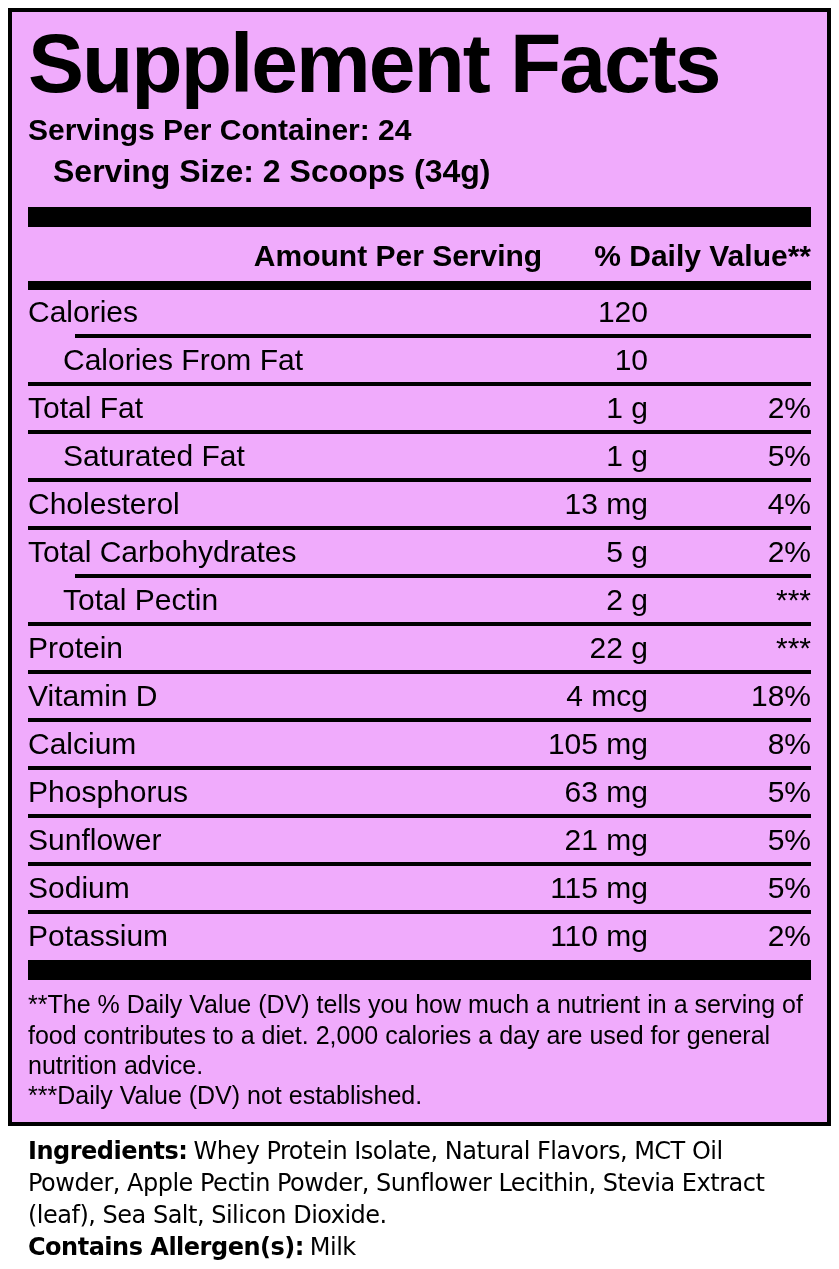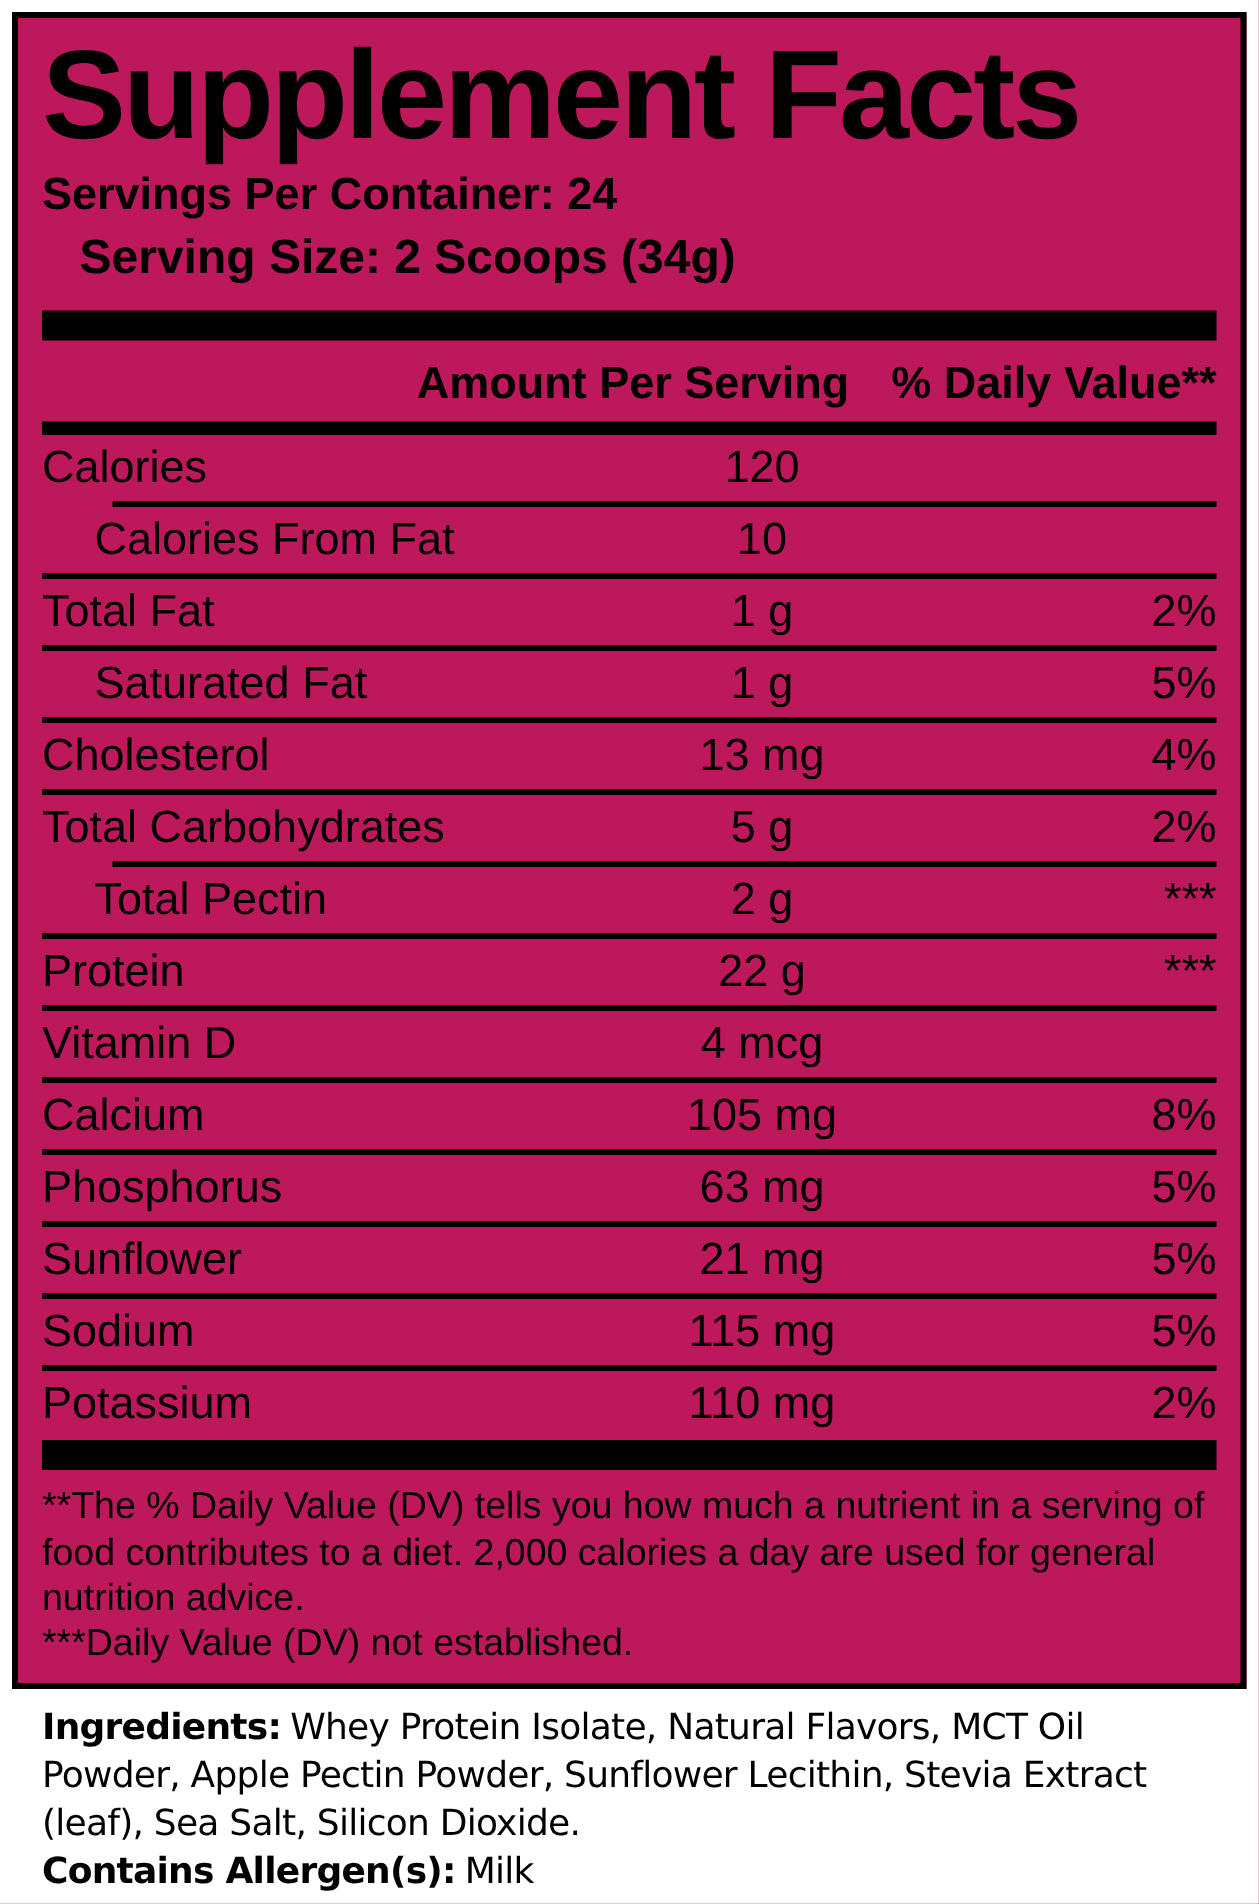--- a/index.html
+++ b/index.html
@@ -1,49 +1,49 @@
 <!DOCTYPE html>
 <html><head>
 <meta charset="utf-8">
 <style>
   * { margin:0; padding:0; box-sizing:border-box; }
   html,body { width:839px; height:1269px; background:#ffffff; overflow:hidden;
               font-family:"Liberation Sans", sans-serif; color:#000; }
   .label-box {
     margin:8px; width:823px; border:4px solid #000;
-    padding:10px 16px 12px 16px; background:#be185d;
+    padding:10px 16px 12px 16px; background:#f0abfc;
   }
   .title {
     font-size:84px; font-weight:bold; letter-spacing:-2px; line-height:0.95;
     white-space:nowrap; margin-top:2px;
   }
   .serv-line { font-size:30px; line-height:1.22; margin-top:8px; }
   .size-line { font-size:32px; line-height:1.22; margin-top:4px;margin-left:25px; }
   .serv-line b, .size-line b { font-weight:bold; }
   .serv-line span, .size-line span { font-weight:bold; }
   .bar { background:#000; width:100%; }
   .bar.thick { height:20px; }
   .bar.medium { height:9px; }
   .bar.top { margin-top:16px; }
   .bar.bottom { margin-top:2px; }
   .col-header {
     display:flex; justify-content:flex-end; align-items:flex-end;
-    font-weight:bold; font-size:30px; padding:12px 0 8px 0;
+    font-weight:bold; font-size:30px; padding:12px 0 8px 0;gap:24px;
   }
   .col-header .amount-header { margin-right:28px; }
   .rows { width:100%; }
   .divider { height:4px; background:#000; }
   .divider.indented { margin-left:47px; }
   .frow {
     display:grid; grid-template-columns:340px 280px 1fr;
     align-items:baseline; padding:4px 0; font-size:30px; line-height:1.2;
   }
   .fname { text-align:left; white-space:nowrap; }
   .fname.indent { padding-left:35px; }
-  .famount { text-align:center; white-space:nowrap; }
+  .famount { text-align:right; white-space:nowrap; }
   .fdv { text-align:right; white-space:nowrap; }
   .footnotes { margin-top:9px; font-size:25px; line-height:1.21; }
   .footnotes p { margin:0; }
   .ingredients { margin:10px 20px 0 28px; font-size:24px; line-height:1.33; letter-spacing:-0.5px;
                  font-family:"DejaVu Sans","Liberation Sans",sans-serif; }
   .ingredients p { margin:0; }
   .ingredients b { font-weight:bold; margin-right:6px;margin-top:23px; }
 </style>
 </head>
 <body>
@@ -116,20 +116,21 @@
       <div class="divider"></div>
       <div class="frow">
         <span class="fname">Protein</span>
         <span class="famount">22 g</span>
         <span class="fdv">***</span>
       </div>
       <div class="divider"></div>
       <div class="frow">
         <span class="fname">Vitamin D</span>
         <span class="famount">4 mcg</span>
+        <span class="fdv">18%</span>
       </div>
       <div class="divider"></div>
       <div class="frow">
         <span class="fname">Calcium</span>
         <span class="famount">105 mg</span>
         <span class="fdv">8%</span>
       </div>
       <div class="divider"></div>
       <div class="frow">
         <span class="fname">Phosphorus</span>

